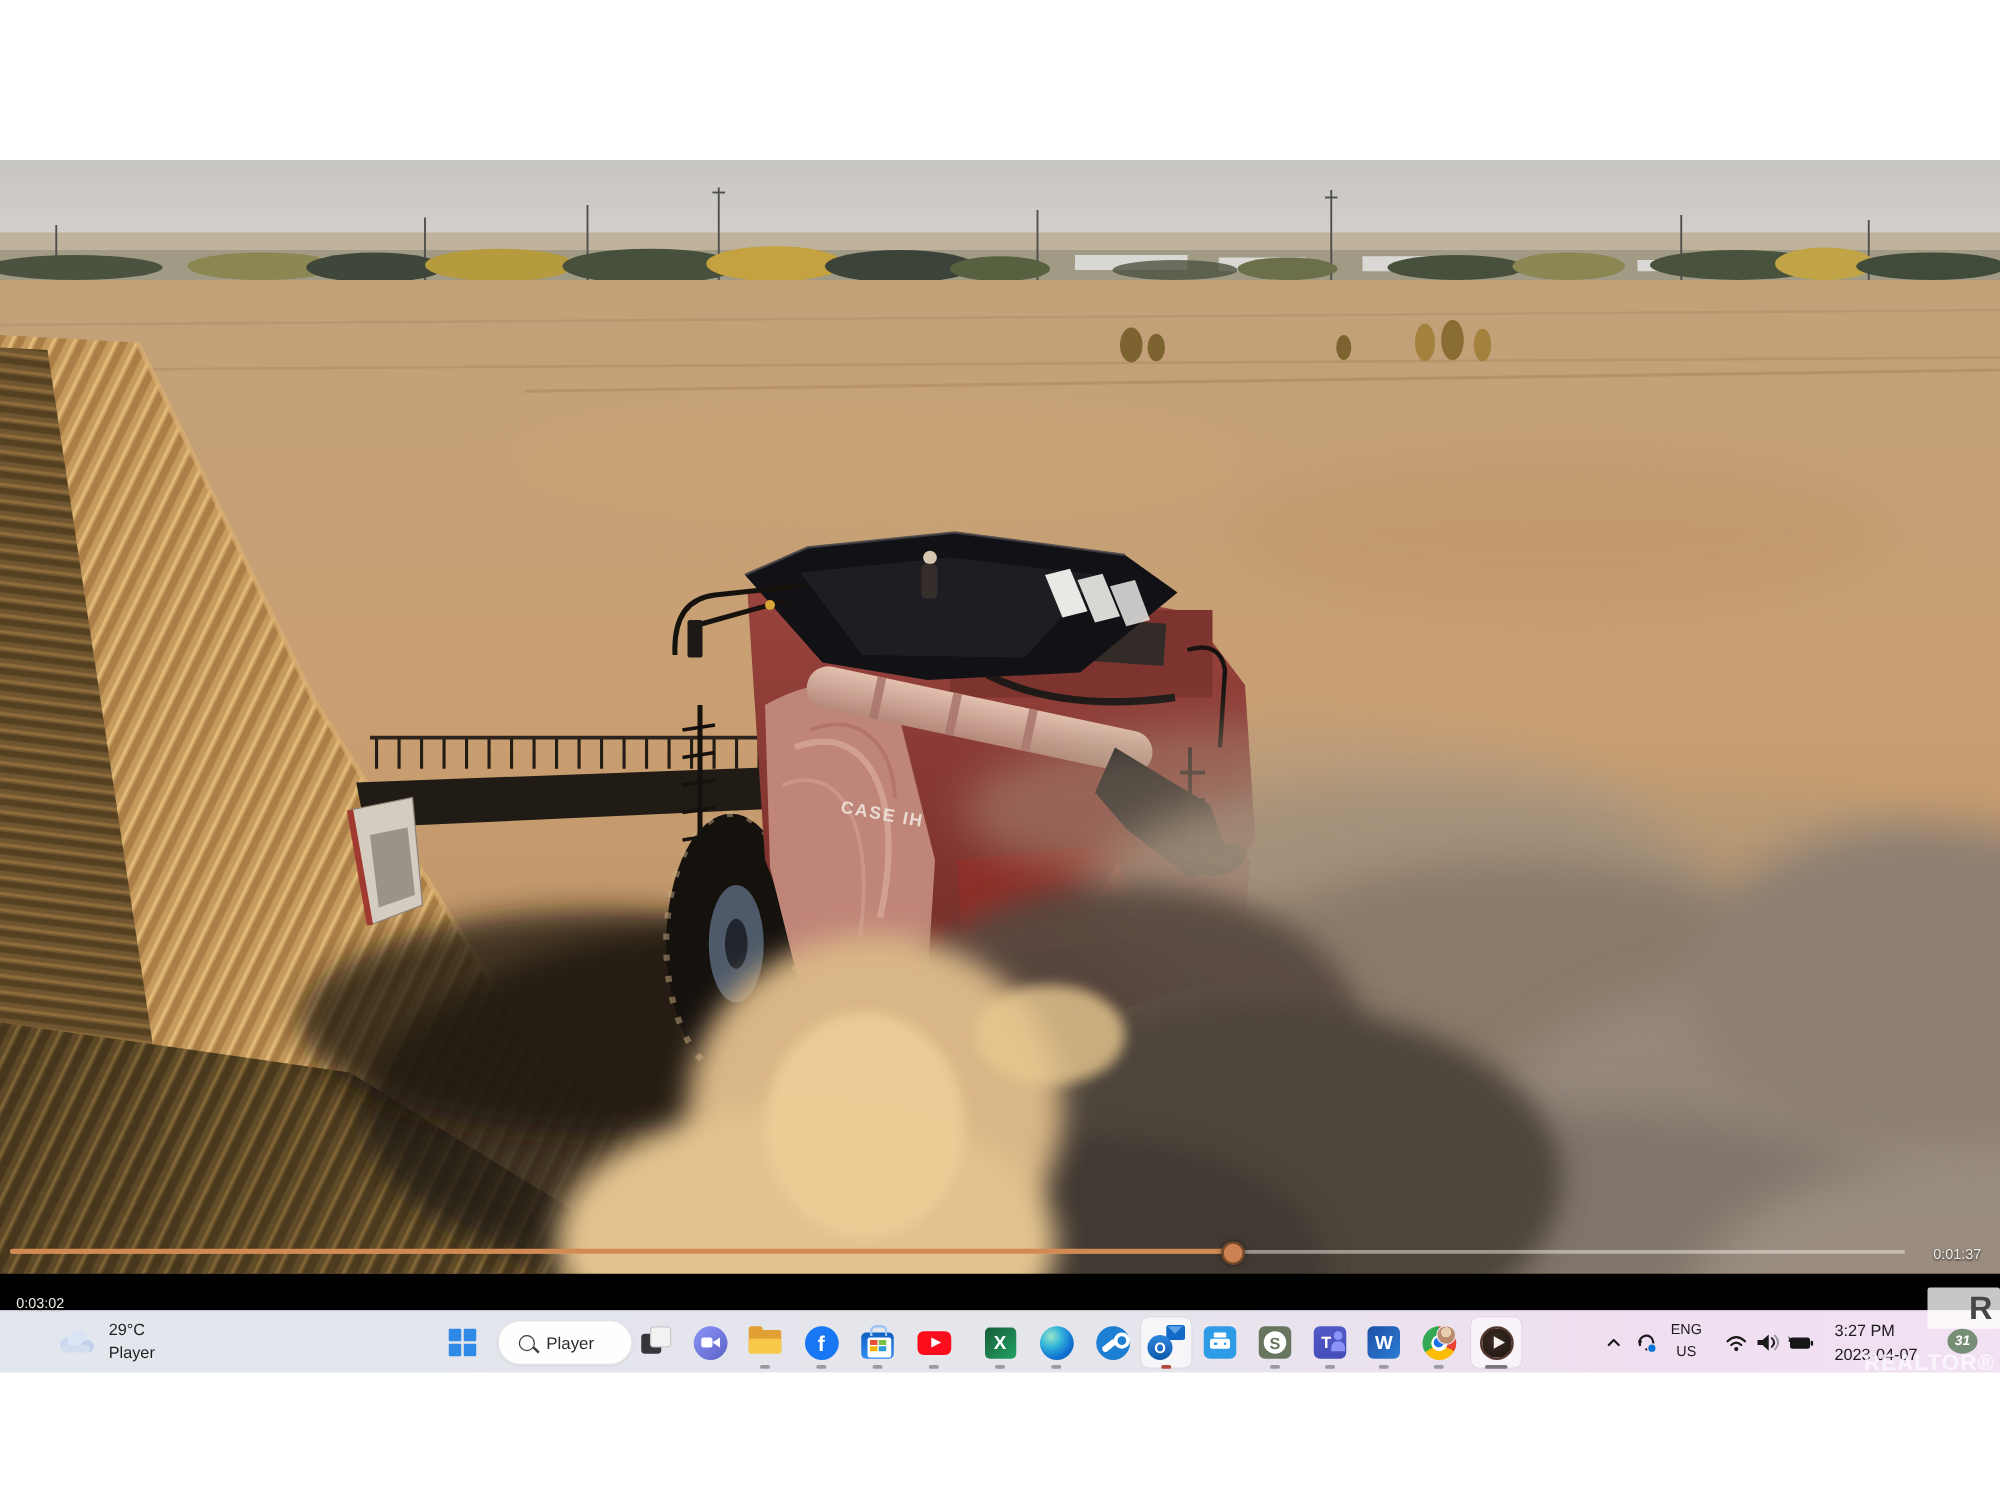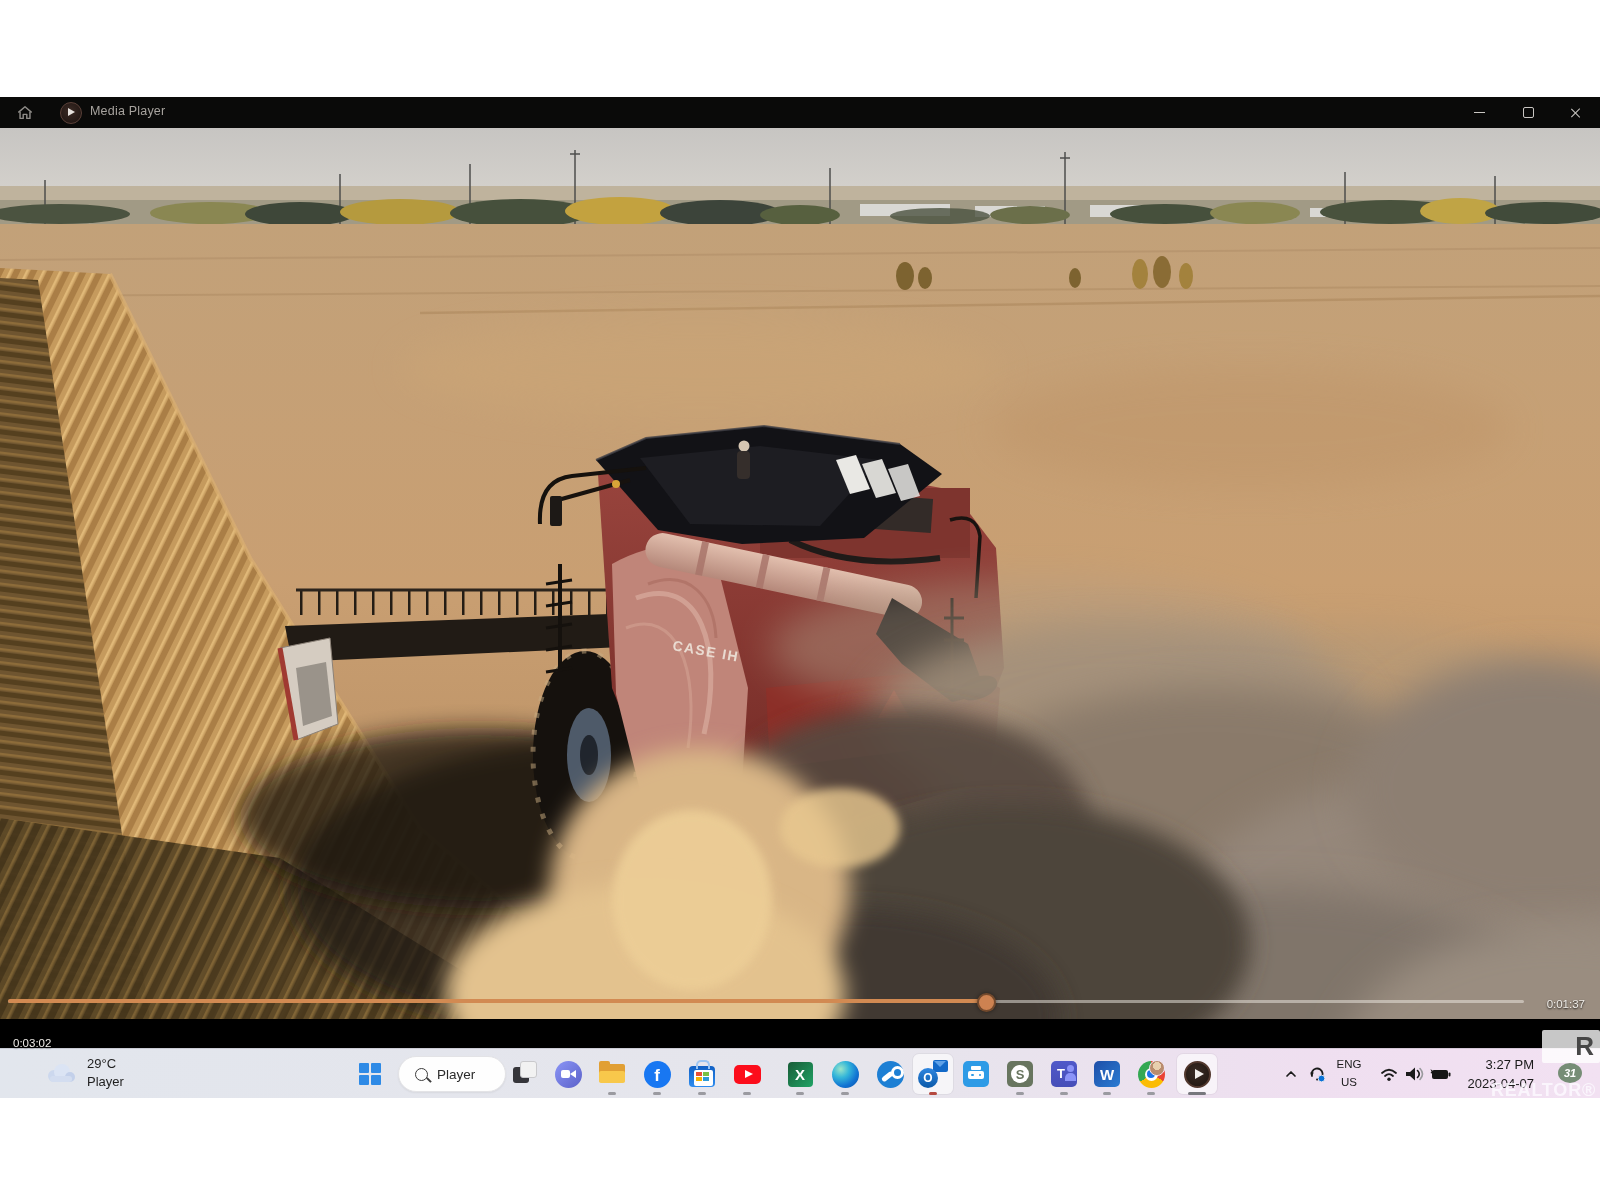--- a/index.html
+++ b/index.html
@@ -138,45 +138,28 @@
           background:radial-gradient(circle at 50% 35%,#e8cfae 0 35%,#b98c6e 36% 70%,#7a5a40 100%);
           border:1.5px solid #f0e3f0;}
 
   .ico-media{position:relative;width:27px;height:27px;border-radius:50%;
              background:radial-gradient(circle at 45% 40%,#3a2b24 0%,#221813 85%);border:2px solid #52382e;box-sizing:border-box;}
   .ico-media::after{content:"";position:absolute;left:9px;top:6px;border-left:9px solid #f2efec;border-top:5.5px solid transparent;border-bottom:5.5px solid transparent;}
 
   
   .tray-ico{position:absolute;top:10px;width:26px;height:30px;display:flex;align-items:center;justify-content:center;}
   .lang{position:absolute;left:1331px;top:6px;width:36px;text-align:center;font-size:11.5px;color:#1b1b1b;line-height:18px;}
-  .clock{position:absolute;right:66px;top:6px;text-align:right;font-size:13px;color:#1a1a1a;line-height:19px;}
+  .clock{position:absolute;right:66px;top:6px;font-size:13px;color:#1a1a1a;line-height:19px;}
   .edge-line{position:absolute;right:0;top:10px;width:1px;height:30px;background:rgba(0,0,0,.0);}
 </style>
 </head>
 <body>
 
 <div class="shot">
 
-  <div class="titlebar">
-    <svg class="tb-home" viewBox="0 0 20 20">
-      <path d="M3 9 L10 3 L17 9" fill="none" stroke="#8f8c88" stroke-width="1.6" stroke-linecap="round" stroke-linejoin="round"></path>
-      <path d="M4.5 8.5 V16 H8 V11.5 H12 V16 H15.5 V8.5" fill="none" stroke="#8f8c88" stroke-width="1.6" stroke-linejoin="round"></path>
-    </svg>
-    <div class="tb-logo"></div>
-    <div class="tb-title">Media Player</div>
-    <div class="wbtn wb-min">
-        <span class="glyph-min"></span>
-      </div>
-    <div class="wbtn wb-res">
-        <span class="glyph-res"></span>
-      </div>
-    <div class="wbtn wb-cls">
-        <span class="glyph-cls"></span>
-      </div>
-  </div>
 
   <div class="player-body">
     <svg width="1600" height="920" viewBox="0 0 1600 920">
       <defs>
         <linearGradient id="gSky" x1="0" y1="0" x2="0" y2="1">
           <stop offset="0" stop-color="#c7c5c2"></stop>
             <stop offset="1" stop-color="#d4d1cc"></stop>
         </linearGradient>
         <linearGradient id="gCrop" x1="0" y1="0" x2="0" y2="1">
           <stop offset="0" stop-color="#c2a179"></stop>

